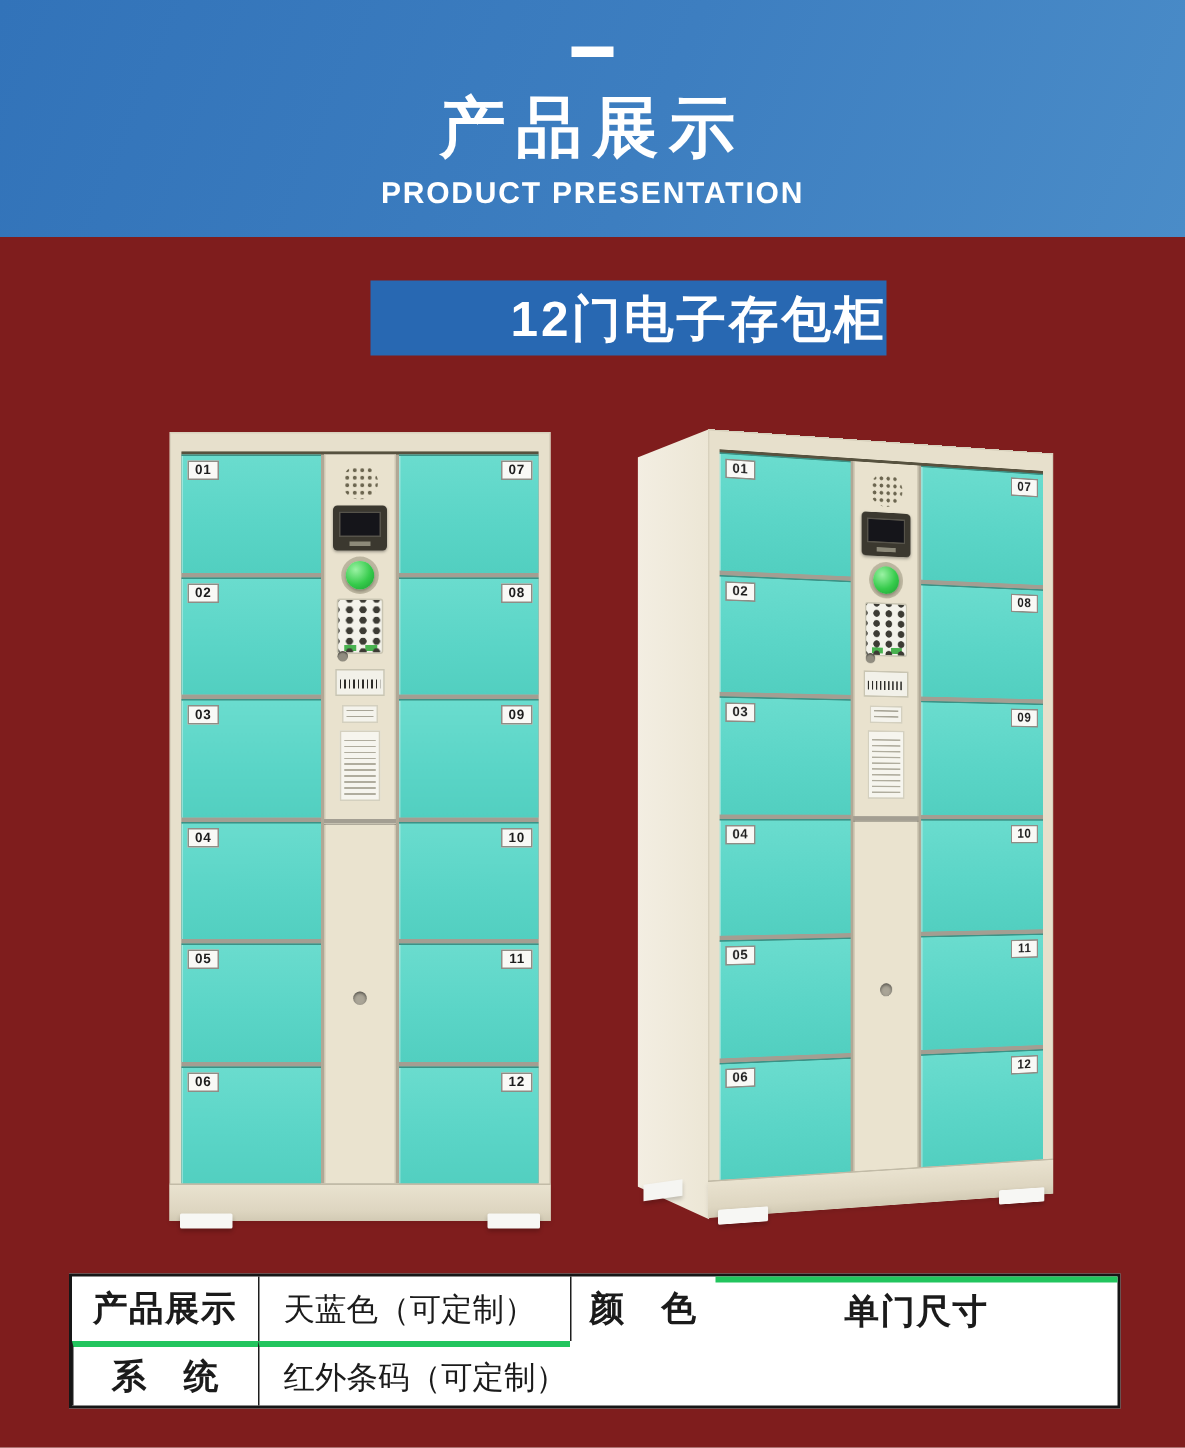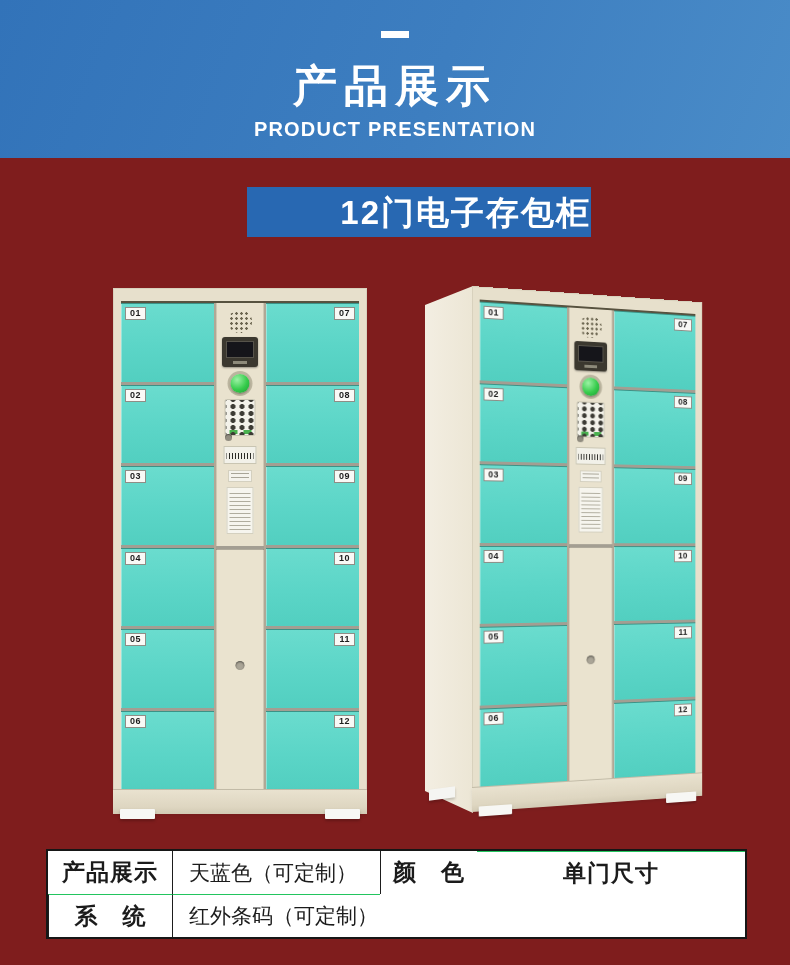--- a/index.html
+++ b/index.html
@@ -91,21 +91,21 @@
               clip-path:polygon(0 22px,100% 3px,100% 530px,0 508px); }
   .cab-side-foot { position:absolute; left:4px; top:505px; width:26px; height:11px; background:#f5f5f2;
                    box-shadow:0 2px 3px rgba(0,0,0,.2); transform:skewY(-8deg); }
   .cab-rot { position:absolute; left:47px; top:3px; transform-origin:left center;
              transform:perspective(1000px) rotateY(15deg); }
 
   
   .spec-table { position:absolute; left:46px; top:849px; width:701px; border:2px solid #161616;
                 display:grid; grid-template-columns:124px 208px 97px 1fr; grid-auto-rows:43px;
                 background:#ffffff; color:#1b1b1b; }
-  .spec-cell { display:flex; align-items:center; border-left:1px solid #1d1d1d; border-top:1px solid #22c55e;
+  .spec-cell { display:flex; align-items:center; border-left:1px solid #1d1d1d; border-top:4px solid #22c55e;
                overflow:hidden; white-space:nowrap; }
   .spec-cell.nl { border-left:none; } .spec-cell.nt { border-top:none; }
   .spec-label { justify-content:center; font-weight:bold; font-size:23px; letter-spacing:1px; }
   .spec-value { padding-left:16px; font-size:20px; }
   .spec-value.cn { font-size:21px; }
 </style>
 </head>
 <body>
 
 <div id="page">

